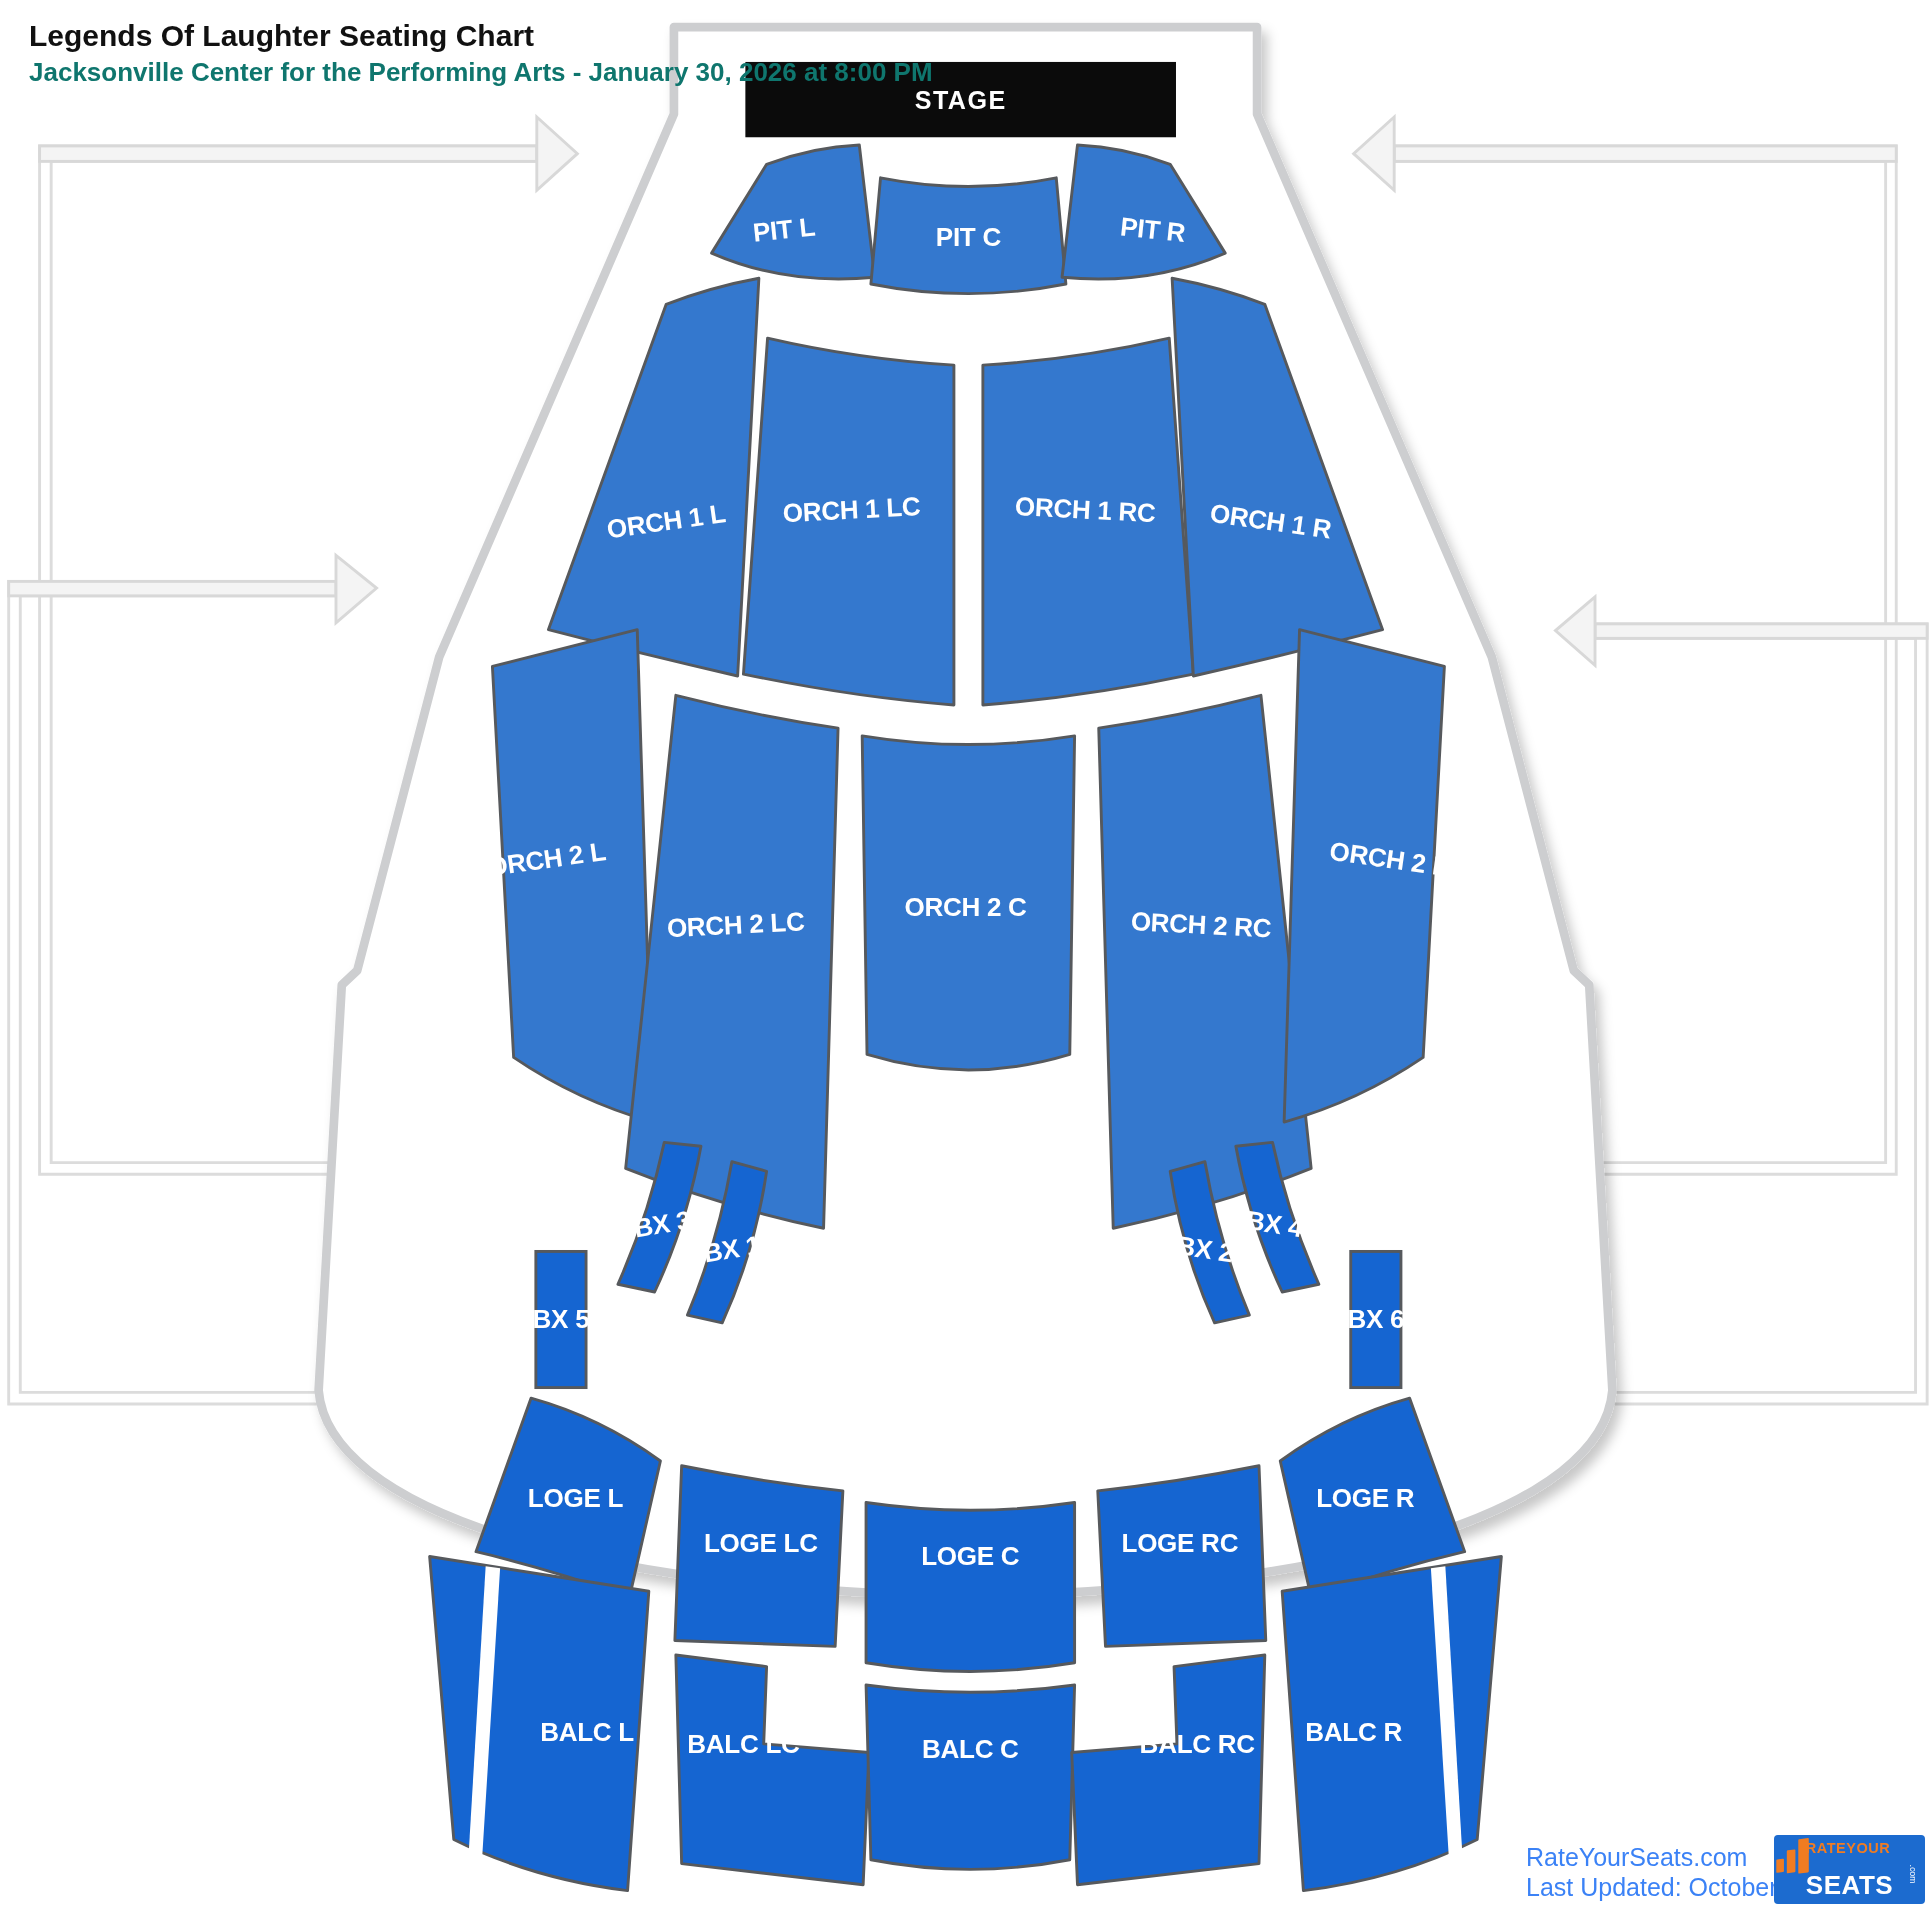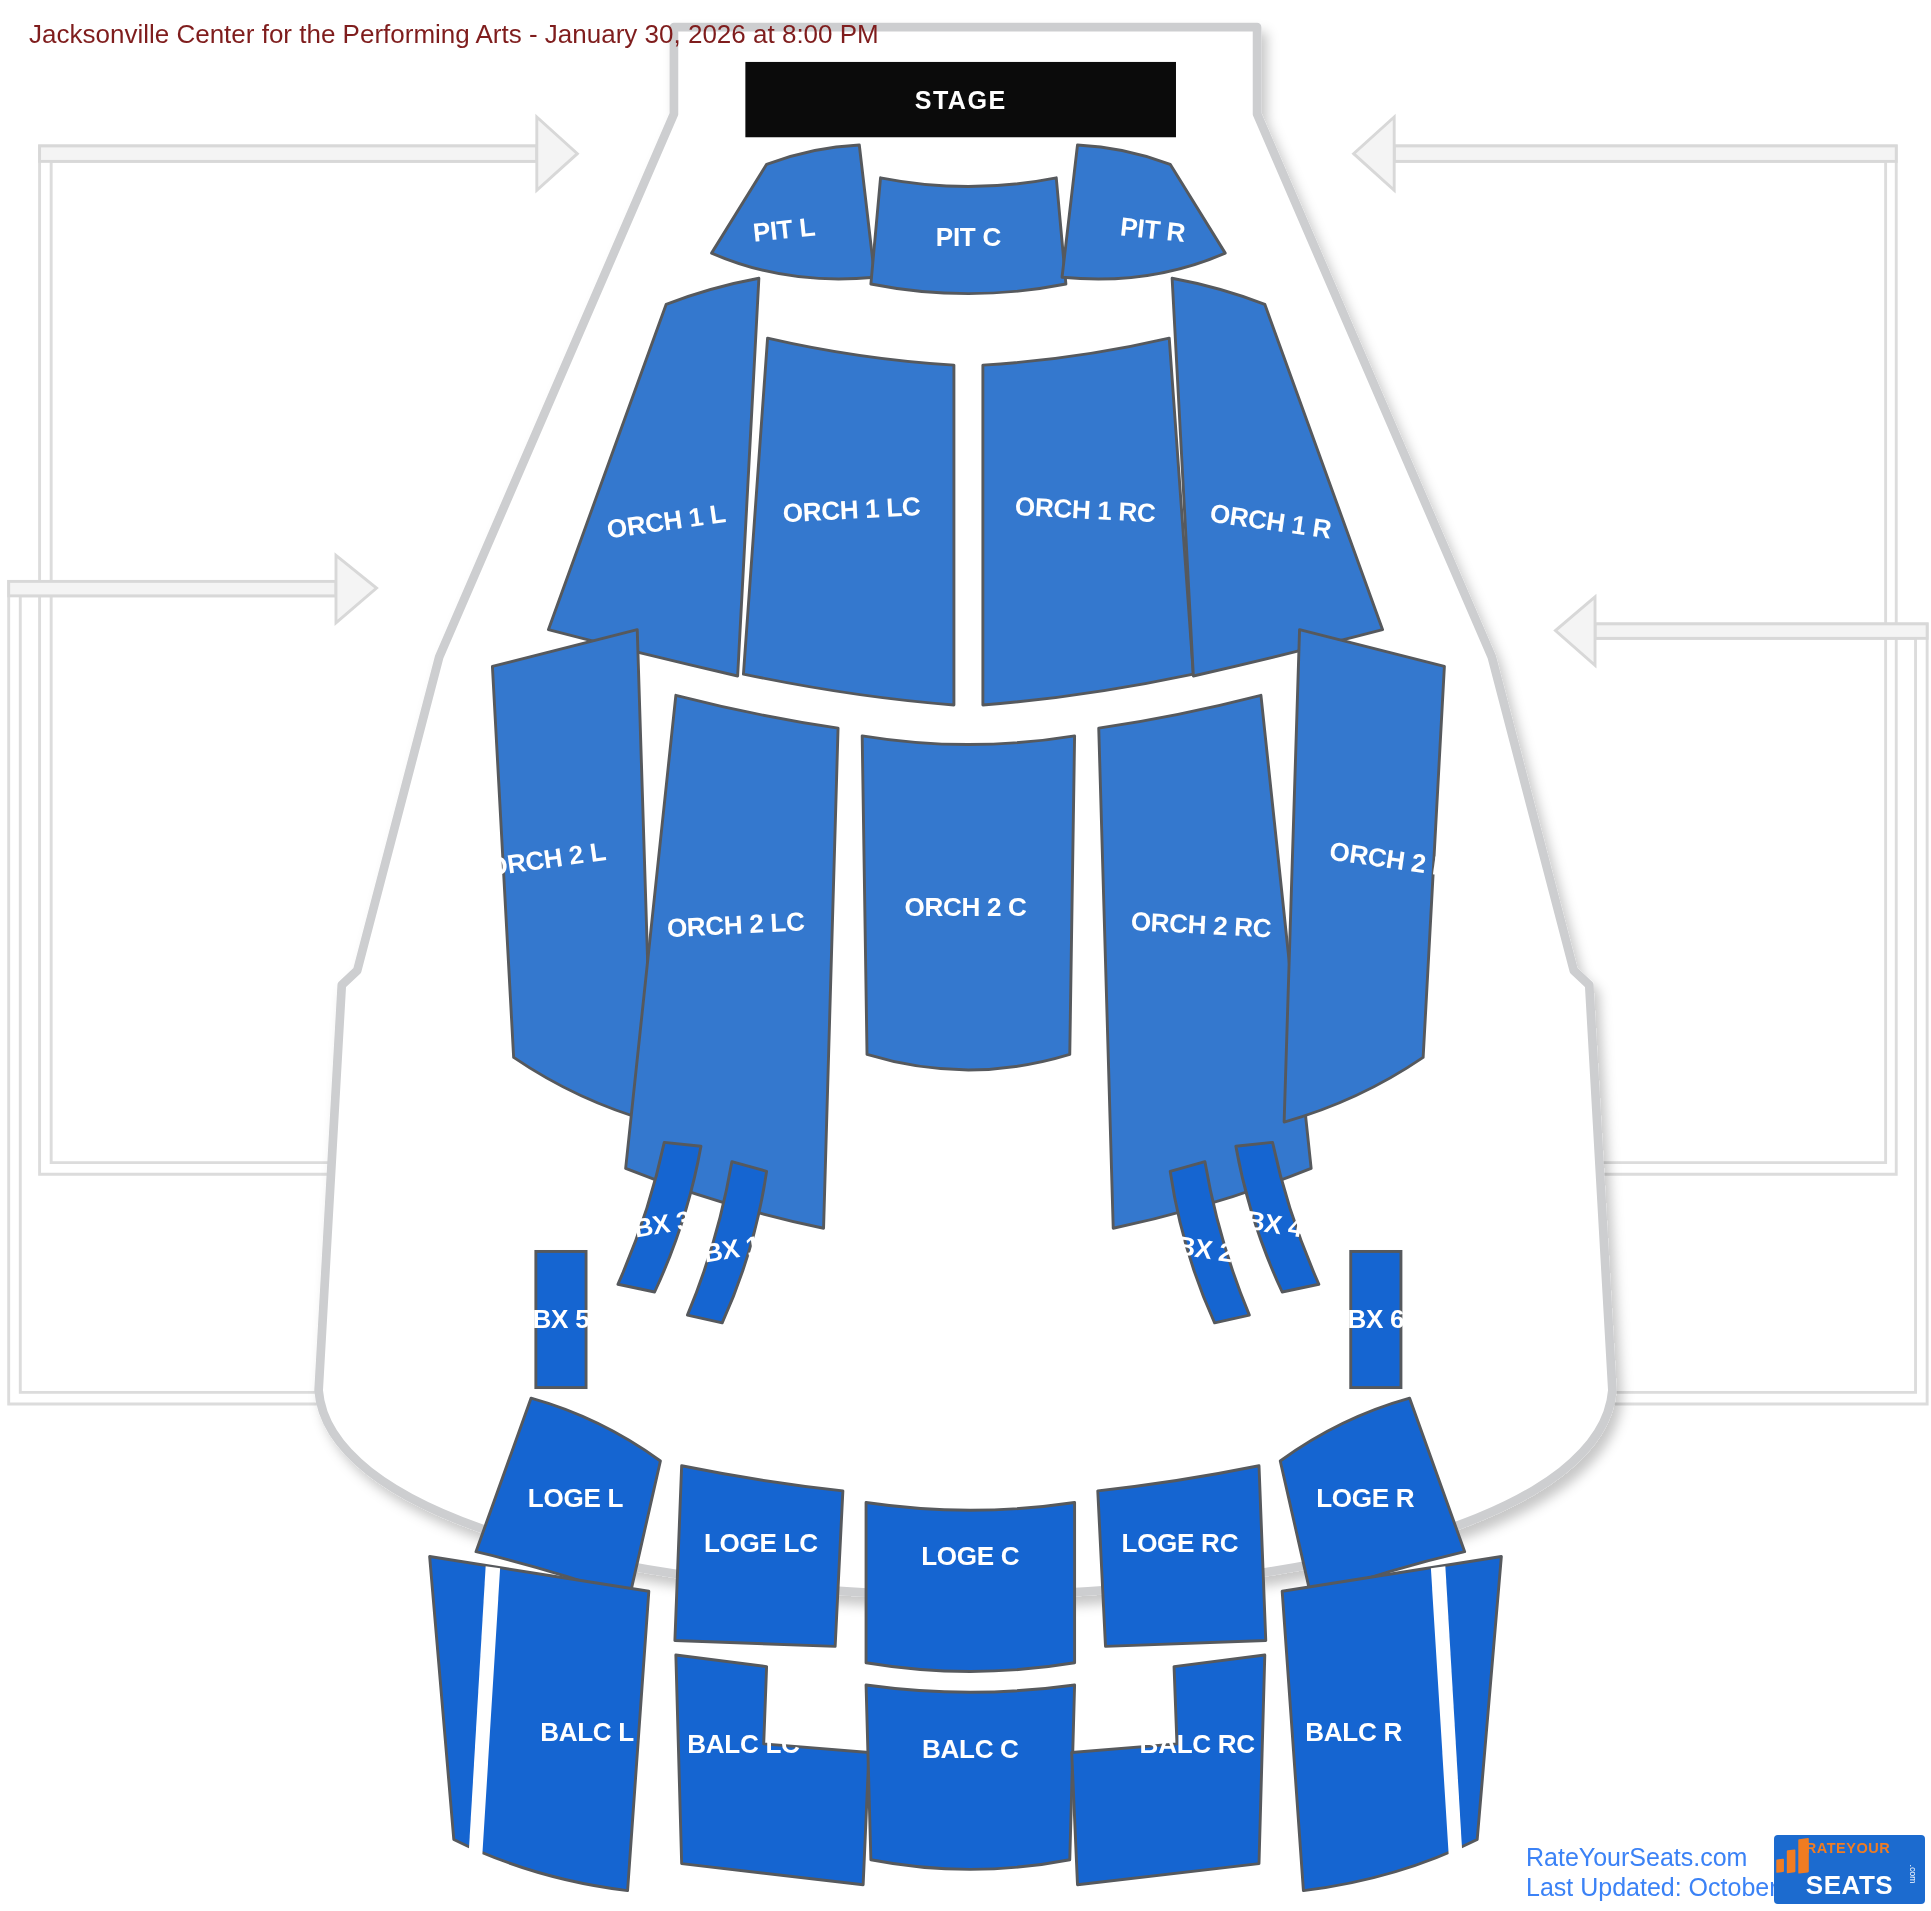--- a/index.html
+++ b/index.html
@@ -1,40 +1,41 @@
 <!DOCTYPE html>
 <html><head>
 <meta charset="utf-8">
 <style>
   html,body{margin:0;padding:0;background:#ffffff;}
   #page{position:relative;width:1931px;height:1912px;background:#ffffff;overflow:hidden;
         font-family:"Liberation Sans",sans-serif;}
   #header{position:absolute;left:29px;top:17.4px;z-index:5;}
   #chart-title{font-size:30px;font-weight:bold;color:#111;line-height:1.25;}
-  #chart-subtitle{font-size:26px;font-weight:400;color:#7f1d1d;line-height:1.35;}
+  #chart-subtitle{font-size:26px;font-weight:700;color:#0f766e;line-height:1.35;}
   svg{position:absolute;left:0;top:0;}
   .sect-label{font-family:"Liberation Sans",sans-serif;font-size:27px;font-weight:bold;
               fill:#ffffff;text-anchor:middle;letter-spacing:-0.3px;pointer-events:none;}
   .stage-label{font-family:"Liberation Sans",sans-serif;font-size:26px;font-weight:bold;
                fill:#ffffff;text-anchor:middle;letter-spacing:1.5px;}
   #footer-text{position:absolute;left:1526px;top:1842px;z-index:6;font-size:25px;color:#3b82f6;line-height:30px;}
   #logo{position:absolute;left:1774px;top:1835px;width:151px;height:69px;border-radius:3.9px;
         display:flex;align-items:center;justify-content:center;z-index:6;}
   #logo-bars{width:39px;height:44px;margin-right:5.8px;flex:0 0 auto;}
   #logo-texts{display:flex;flex-direction:column;line-height:1;}
   #logo-line1{color:#f07c22;font-size:14.5px;font-weight:bold;letter-spacing:0.5px;}
   #logo-line2{color:#ffffff;font-size:26px;font-weight:bold;letter-spacing:0.5px;margin-top:16px;}
   #logo-suffix{color:#ffffff;font-size:8.7px;transform:rotate(90deg);position:absolute;right:1.9px;bottom:25px;}
 </style>
 </head>
 <body>
 
 <div id="page">
 
   <div id="header">
+    <div id="chart-title">Legends Of Laughter Seating Chart</div>
     <div id="chart-subtitle">Jacksonville Center for the Performing Arts - January 30, 2026 at 8:00 PM</div>
   </div>
 
   <svg width="1931" height="1912" viewBox="0 0 2000 1980">
     <defs>
       <filter id="venueShadow" x="-10%" y="-10%" width="125%" height="125%">
         <feDropShadow dx="6" dy="9" stdDeviation="6" flood-color="#000000" flood-opacity="0.22"></feDropShadow>
       </filter>
     </defs>
 

